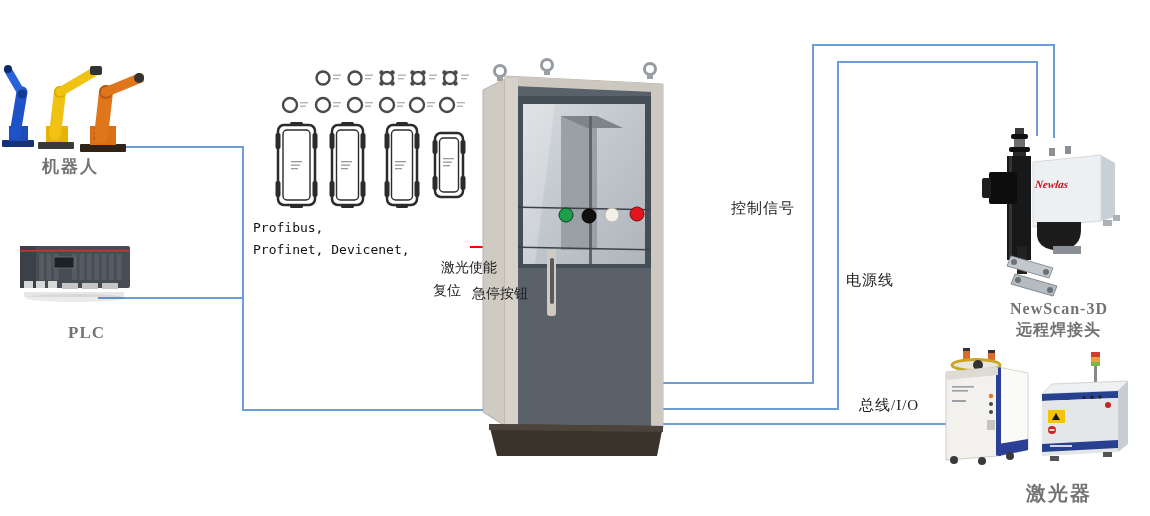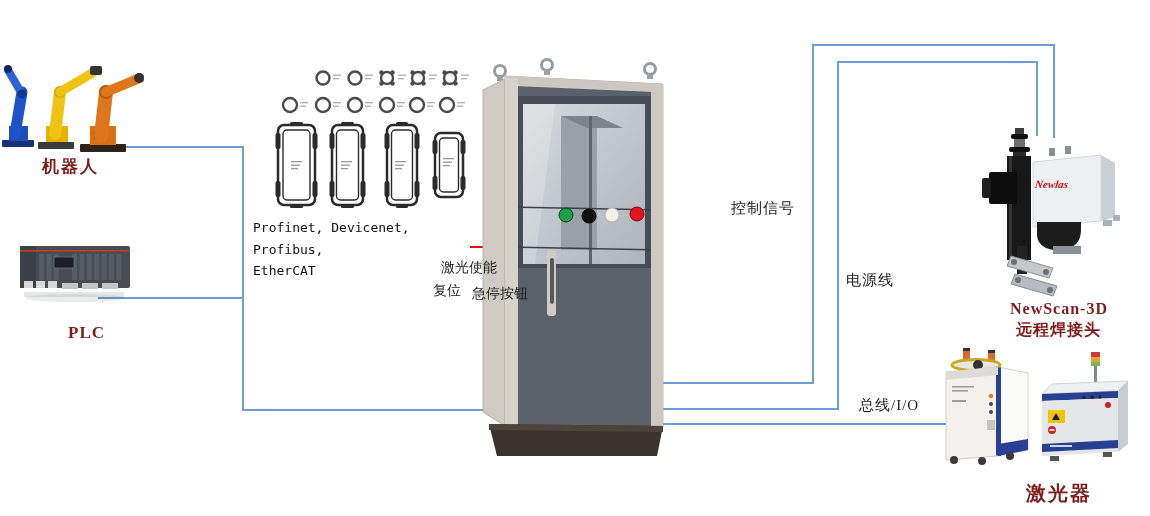--- a/index.html
+++ b/index.html
@@ -5,21 +5,21 @@
   html,body{margin:0;padding:0;background:#fff;}
   .canvas{
     position:relative;width:1150px;height:516px;background:#ffffff;overflow:hidden;
     font-family:"Liberation Serif", serif;
   }
   .abs{position:absolute;}
   svg{display:block;}
   .overlay{position:absolute;left:0;top:0;z-index:1;}
   .device{z-index:2;}
   .lbl{z-index:3;color:#1c1c1c;white-space:nowrap;}
-  .lbl-bold{font-weight:bold;color:#7f1d1d;}
+  .lbl-bold{font-weight:bold;color:#737373;}
   .lbl-node{font-size:17px;letter-spacing:2px;}
   .lbl-cabinet{font-size:19px;letter-spacing:1px;}
   .lbl-head{font-size:16px;letter-spacing:1px;}
   .lbl-laser{font-size:20px;letter-spacing:2px;}
   .lbl-callout{font-size:14px;}
   .lbl-conn{font-size:15px;letter-spacing:1px;}
   .mono{font-family:"DejaVu Sans Mono", monospace;font-size:13px;line-height:21.5px;color:#111;}
 </style>
 </head>
 <body>
@@ -97,23 +97,22 @@
       <rect x="34" y="41" width="9" height="7"></rect>
         <rect x="48" y="43" width="16" height="6" fill="#c6c6c6"></rect>
       <rect x="68" y="43" width="16" height="6" fill="#c6c6c6"></rect>
         <rect x="88" y="43" width="16" height="6" fill="#c6c6c6"></rect>
     </g>
     <rect x="10" y="52" width="100" height="5" fill="#9aa0a5" opacity="0.25"></rect>
   </svg>
   <div class="abs lbl lbl-bold lbl-node" style="left:68px;top:323px;letter-spacing:1px;">PLC</div>
 
   <div class="abs mono" style="left:253px;top:217px;z-index:3;">
+    <div>Profibus,</div>
     <div>Profinet, Devicenet,</div>
-    <div>Profibus,</div>
-    <div>EtherCAT</div>
   </div>
 
   <svg class="abs device" style="left:275px;top:58px;" width="205" height="150" viewBox="0 0 205 150">
     <g stroke="#4a4a4a" stroke-width="2.4" fill="none">
       <circle cx="48" cy="20" r="6.5"></circle>
         <circle cx="80" cy="20" r="6.5"></circle>
       <circle cx="112" cy="20" r="6"></circle>
         <circle cx="143" cy="20" r="6"></circle>
         <circle cx="175" cy="20" r="6"></circle>
     </g>

